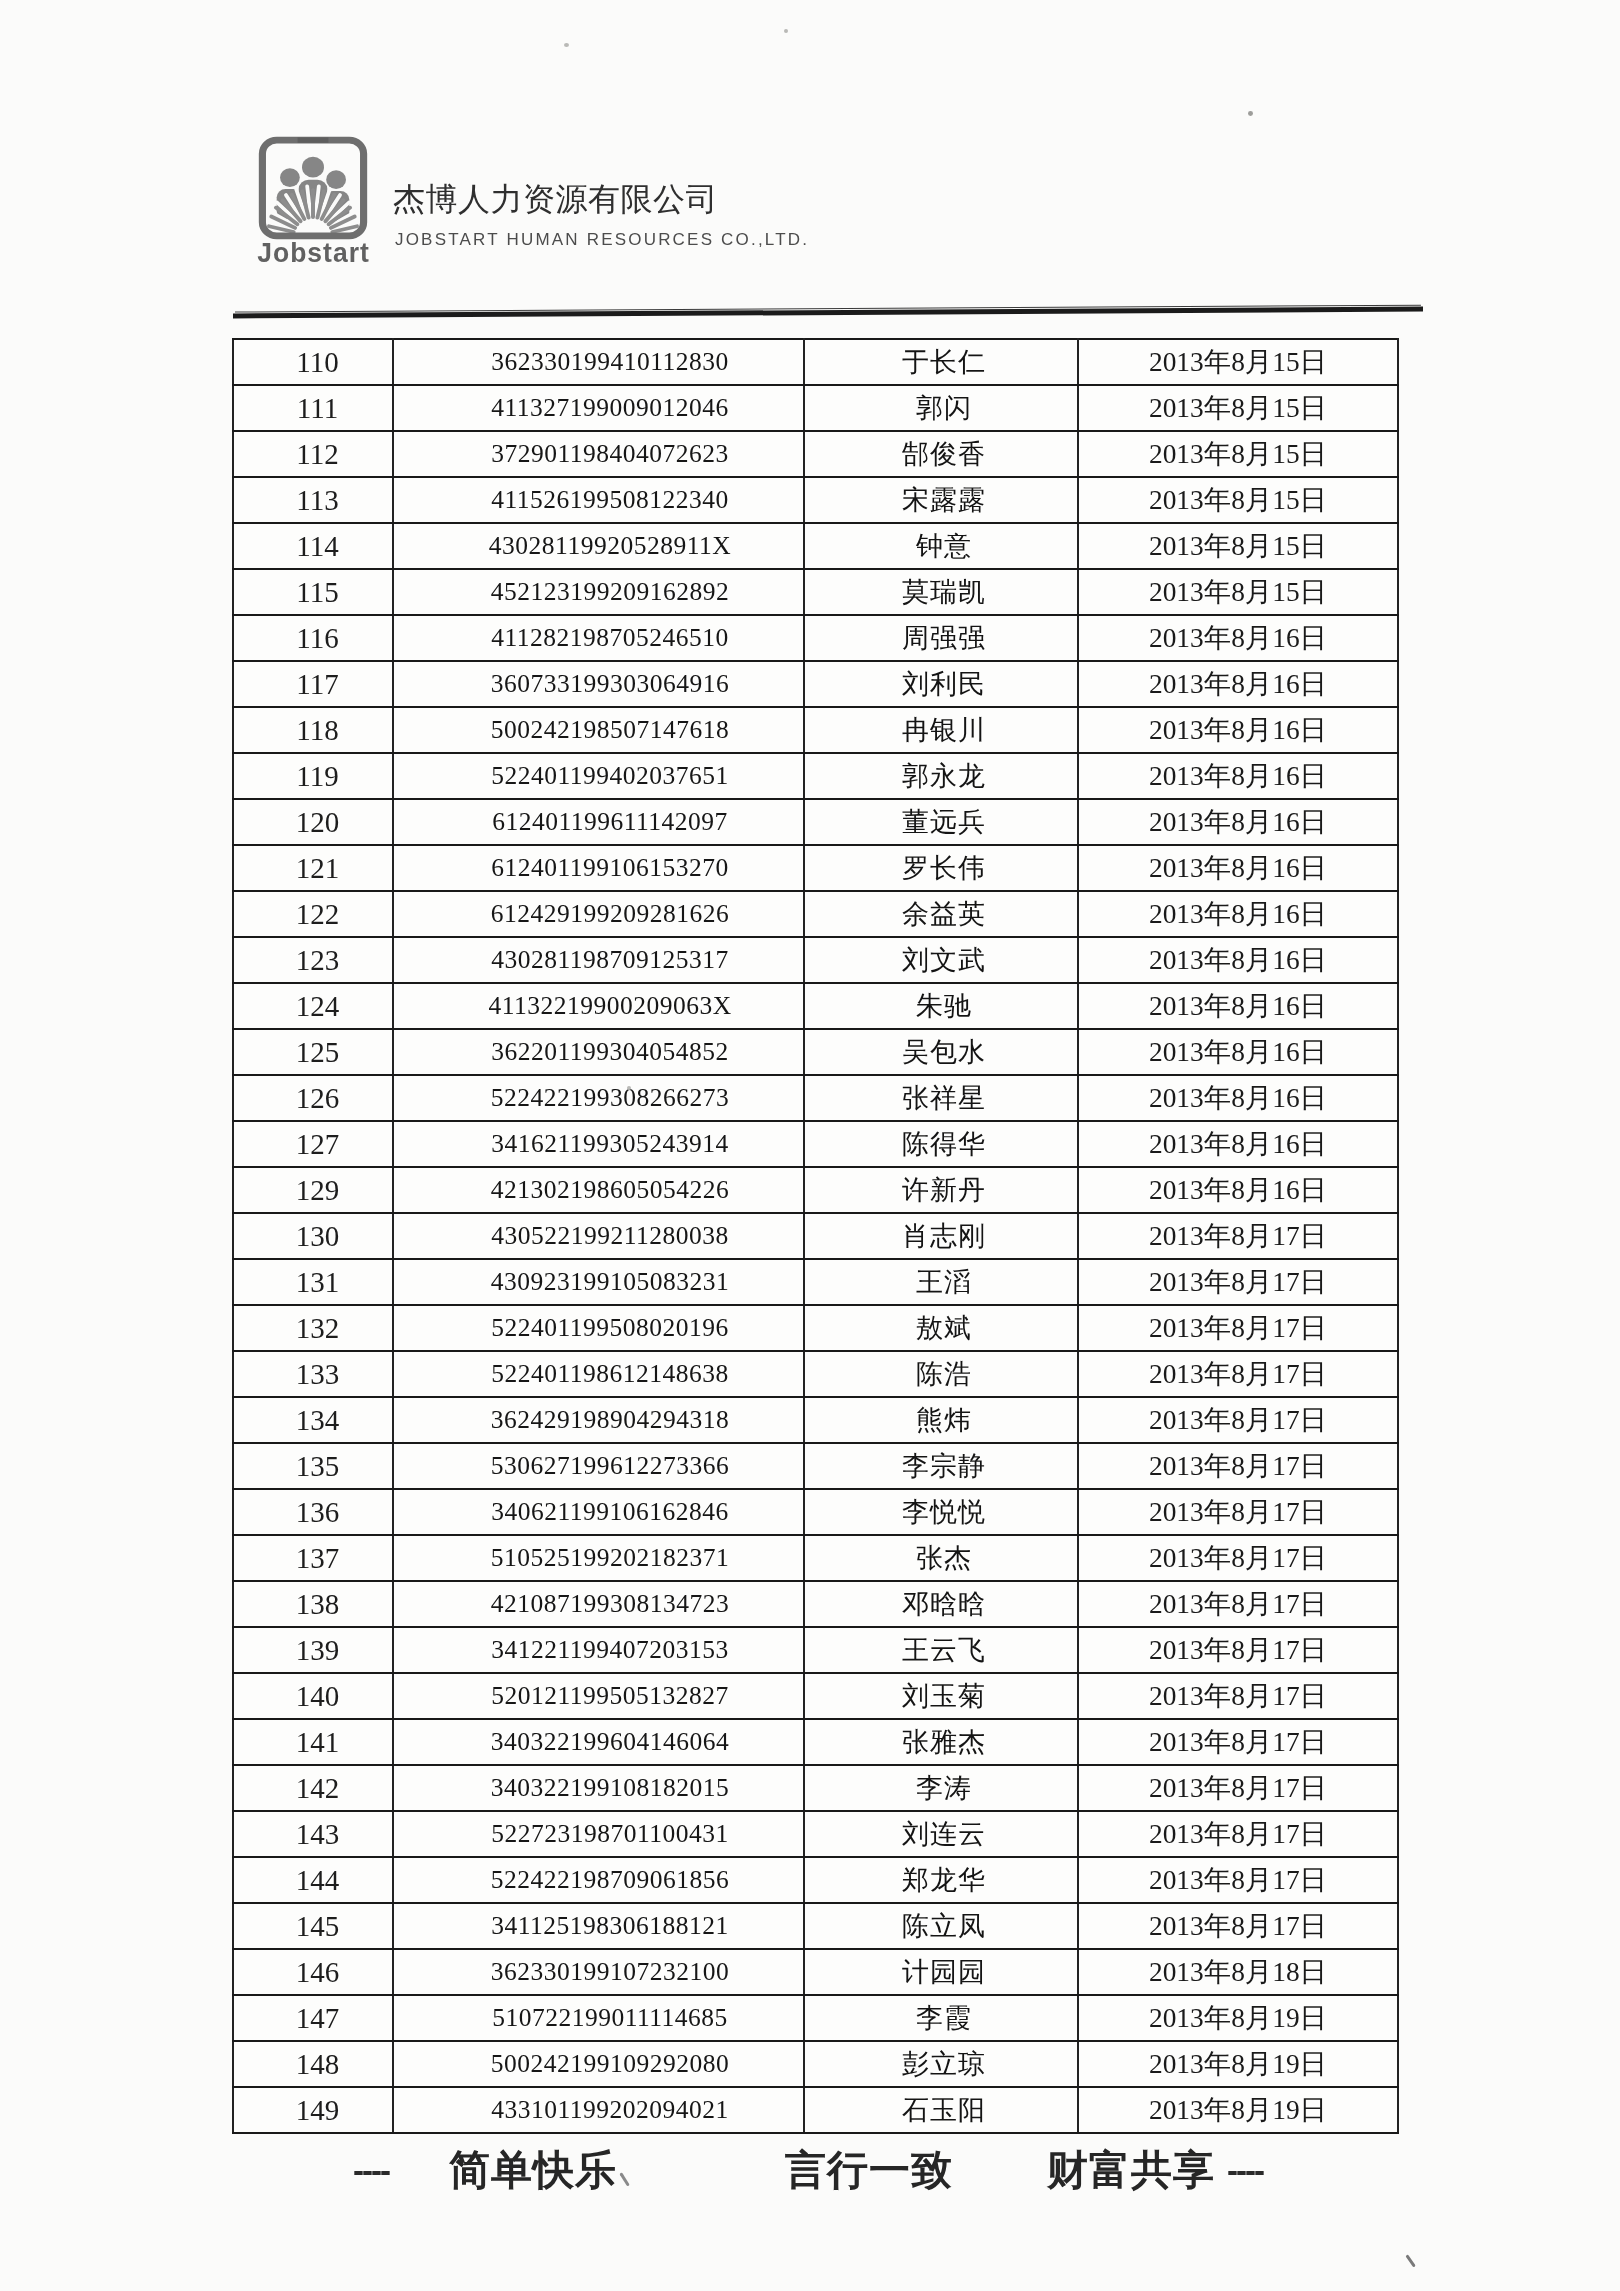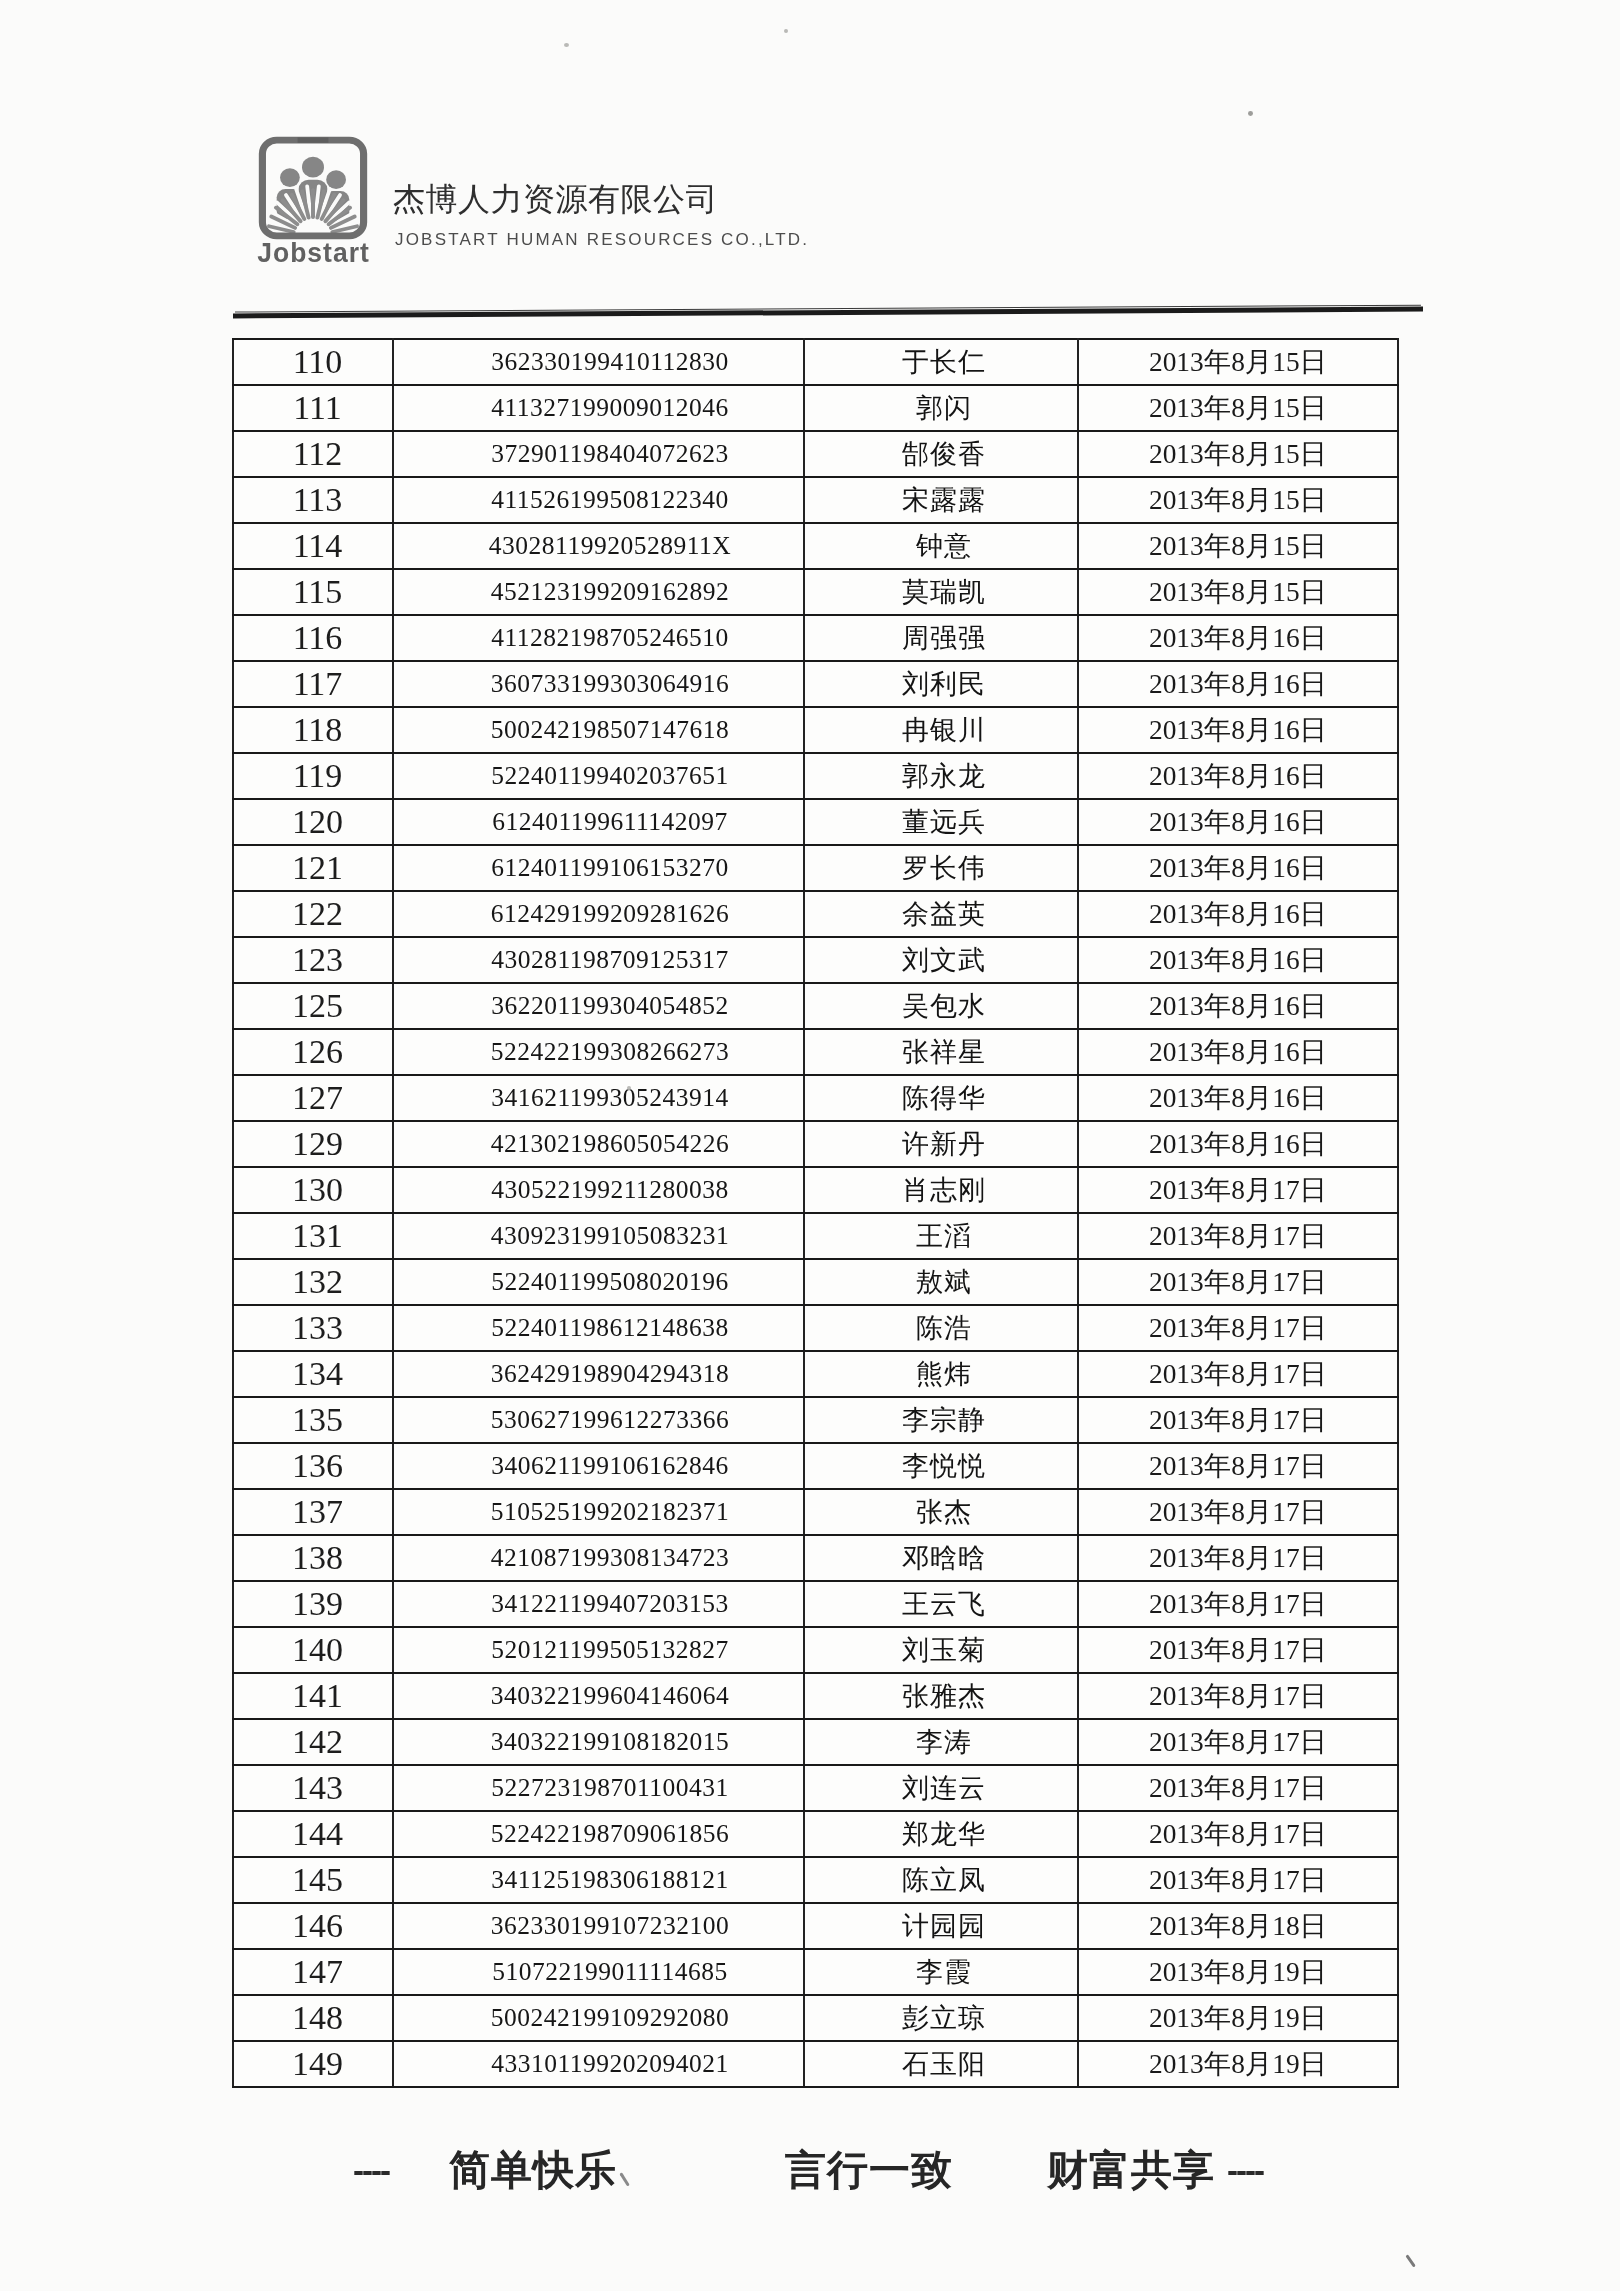--- a/index.html
+++ b/index.html
@@ -52,21 +52,21 @@
   table.roster td {
     border-left: 2px solid #222;
     border-right: 2px solid #222;
     border-top: 2.9px solid #191919;
     border-bottom: 2.9px solid #191919;
     height: 42px;
     text-align: center; vertical-align: middle;
     overflow: hidden; white-space: nowrap;
   }
   table.roster { border: 2.9px solid #111; }
-  td.c-no   { font-size: 34px; color: #1d1d1d; padding-left: 10px; }
+  td.c-no   { font-size: 29px; color: #1d1d1d; padding-left: 10px; }
   td.c-id   { font-size: 25.5px; color: #161616; letter-spacing: 0.5px; padding-left: 24px; }
   td.c-name { font-size: 27px; color: #141414; letter-spacing: 1px; padding-left: 7px; }
   td.c-date { font-size: 27.4px; color: #1a1a1a; }
   
   .footer-item {
     position: absolute;
     font-family: "Liberation Sans", "DejaVu Sans", sans-serif;
     font-weight: bold; color: #222; white-space: nowrap;
   }
   .f-dash { font-size: 33px; letter-spacing: -2px; color: #2a2a2a; }
@@ -235,20 +235,26 @@
     <td class="c-date">2013年8月16日</td>
   </tr>
 
   <tr>
     <td class="c-no">123</td>
     <td class="c-id">430281198709125317</td>
     <td class="c-name">刘文武</td>
     <td class="c-date">2013年8月16日</td>
   </tr>
 
+  <tr>
+    <td class="c-no">124</td>
+    <td class="c-id">41132219900209063X</td>
+    <td class="c-name">朱驰</td>
+    <td class="c-date">2013年8月16日</td>
+  </tr>
 
   <tr>
     <td class="c-no">125</td>
     <td class="c-id">362201199304054852</td>
     <td class="c-name">吴包水</td>
     <td class="c-date">2013年8月16日</td>
   </tr>
 
   <tr>
     <td class="c-no">126</td>

